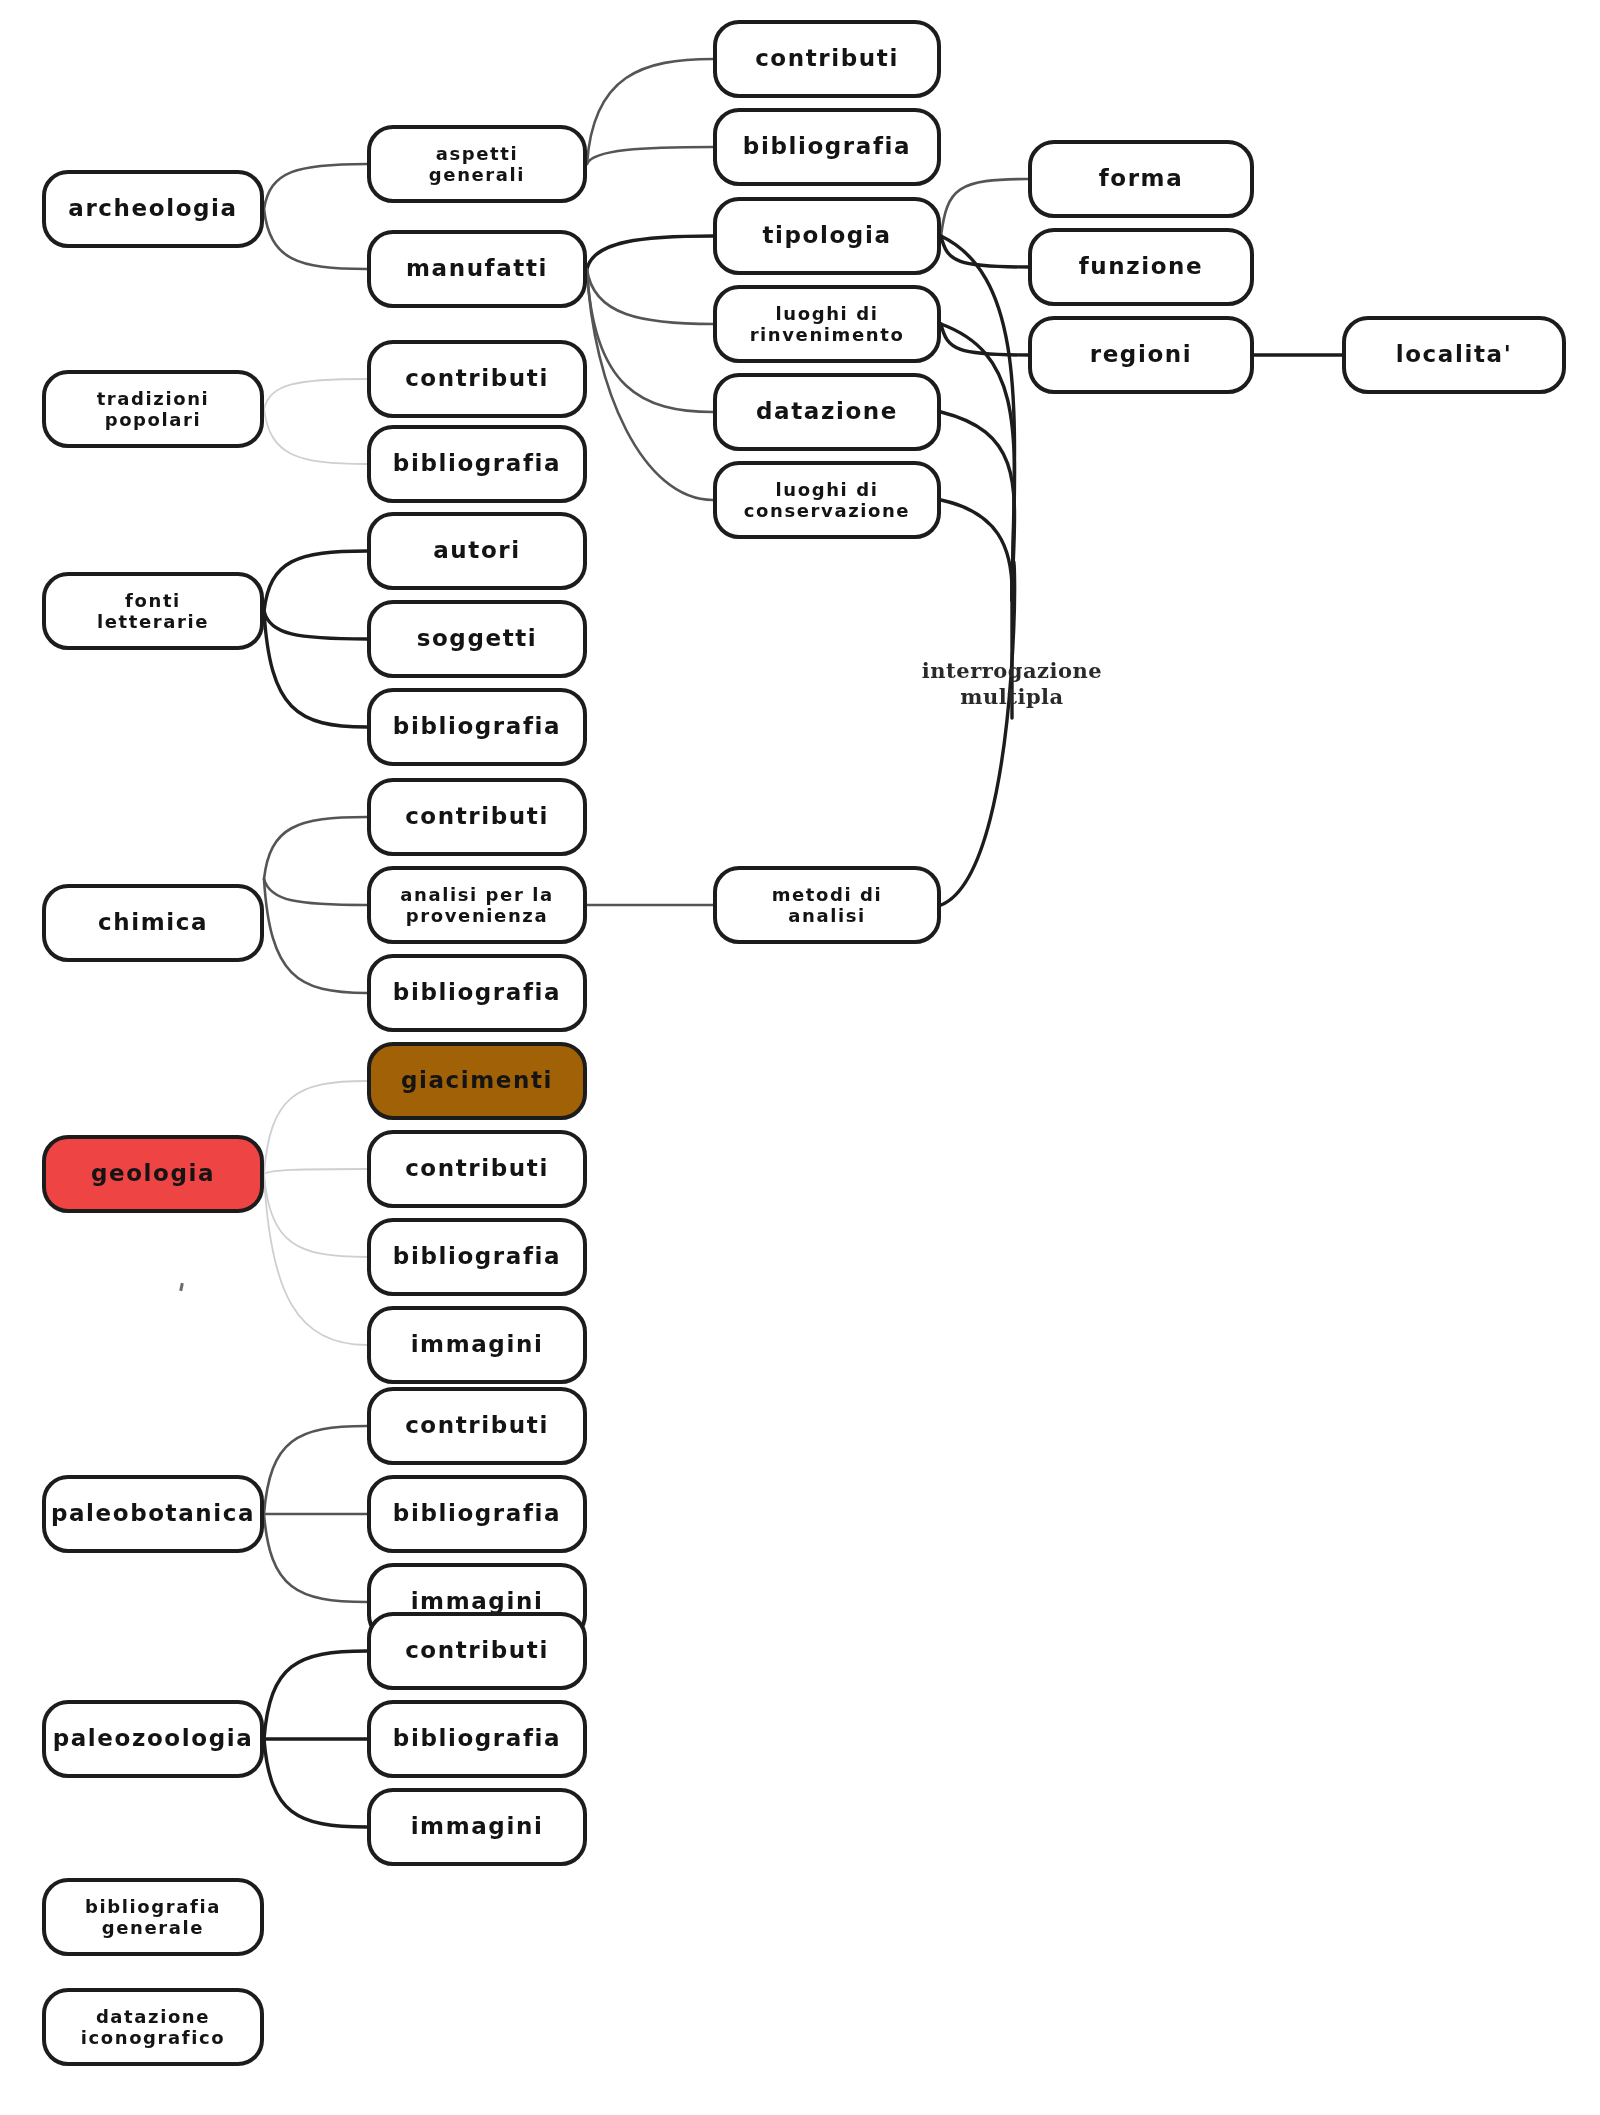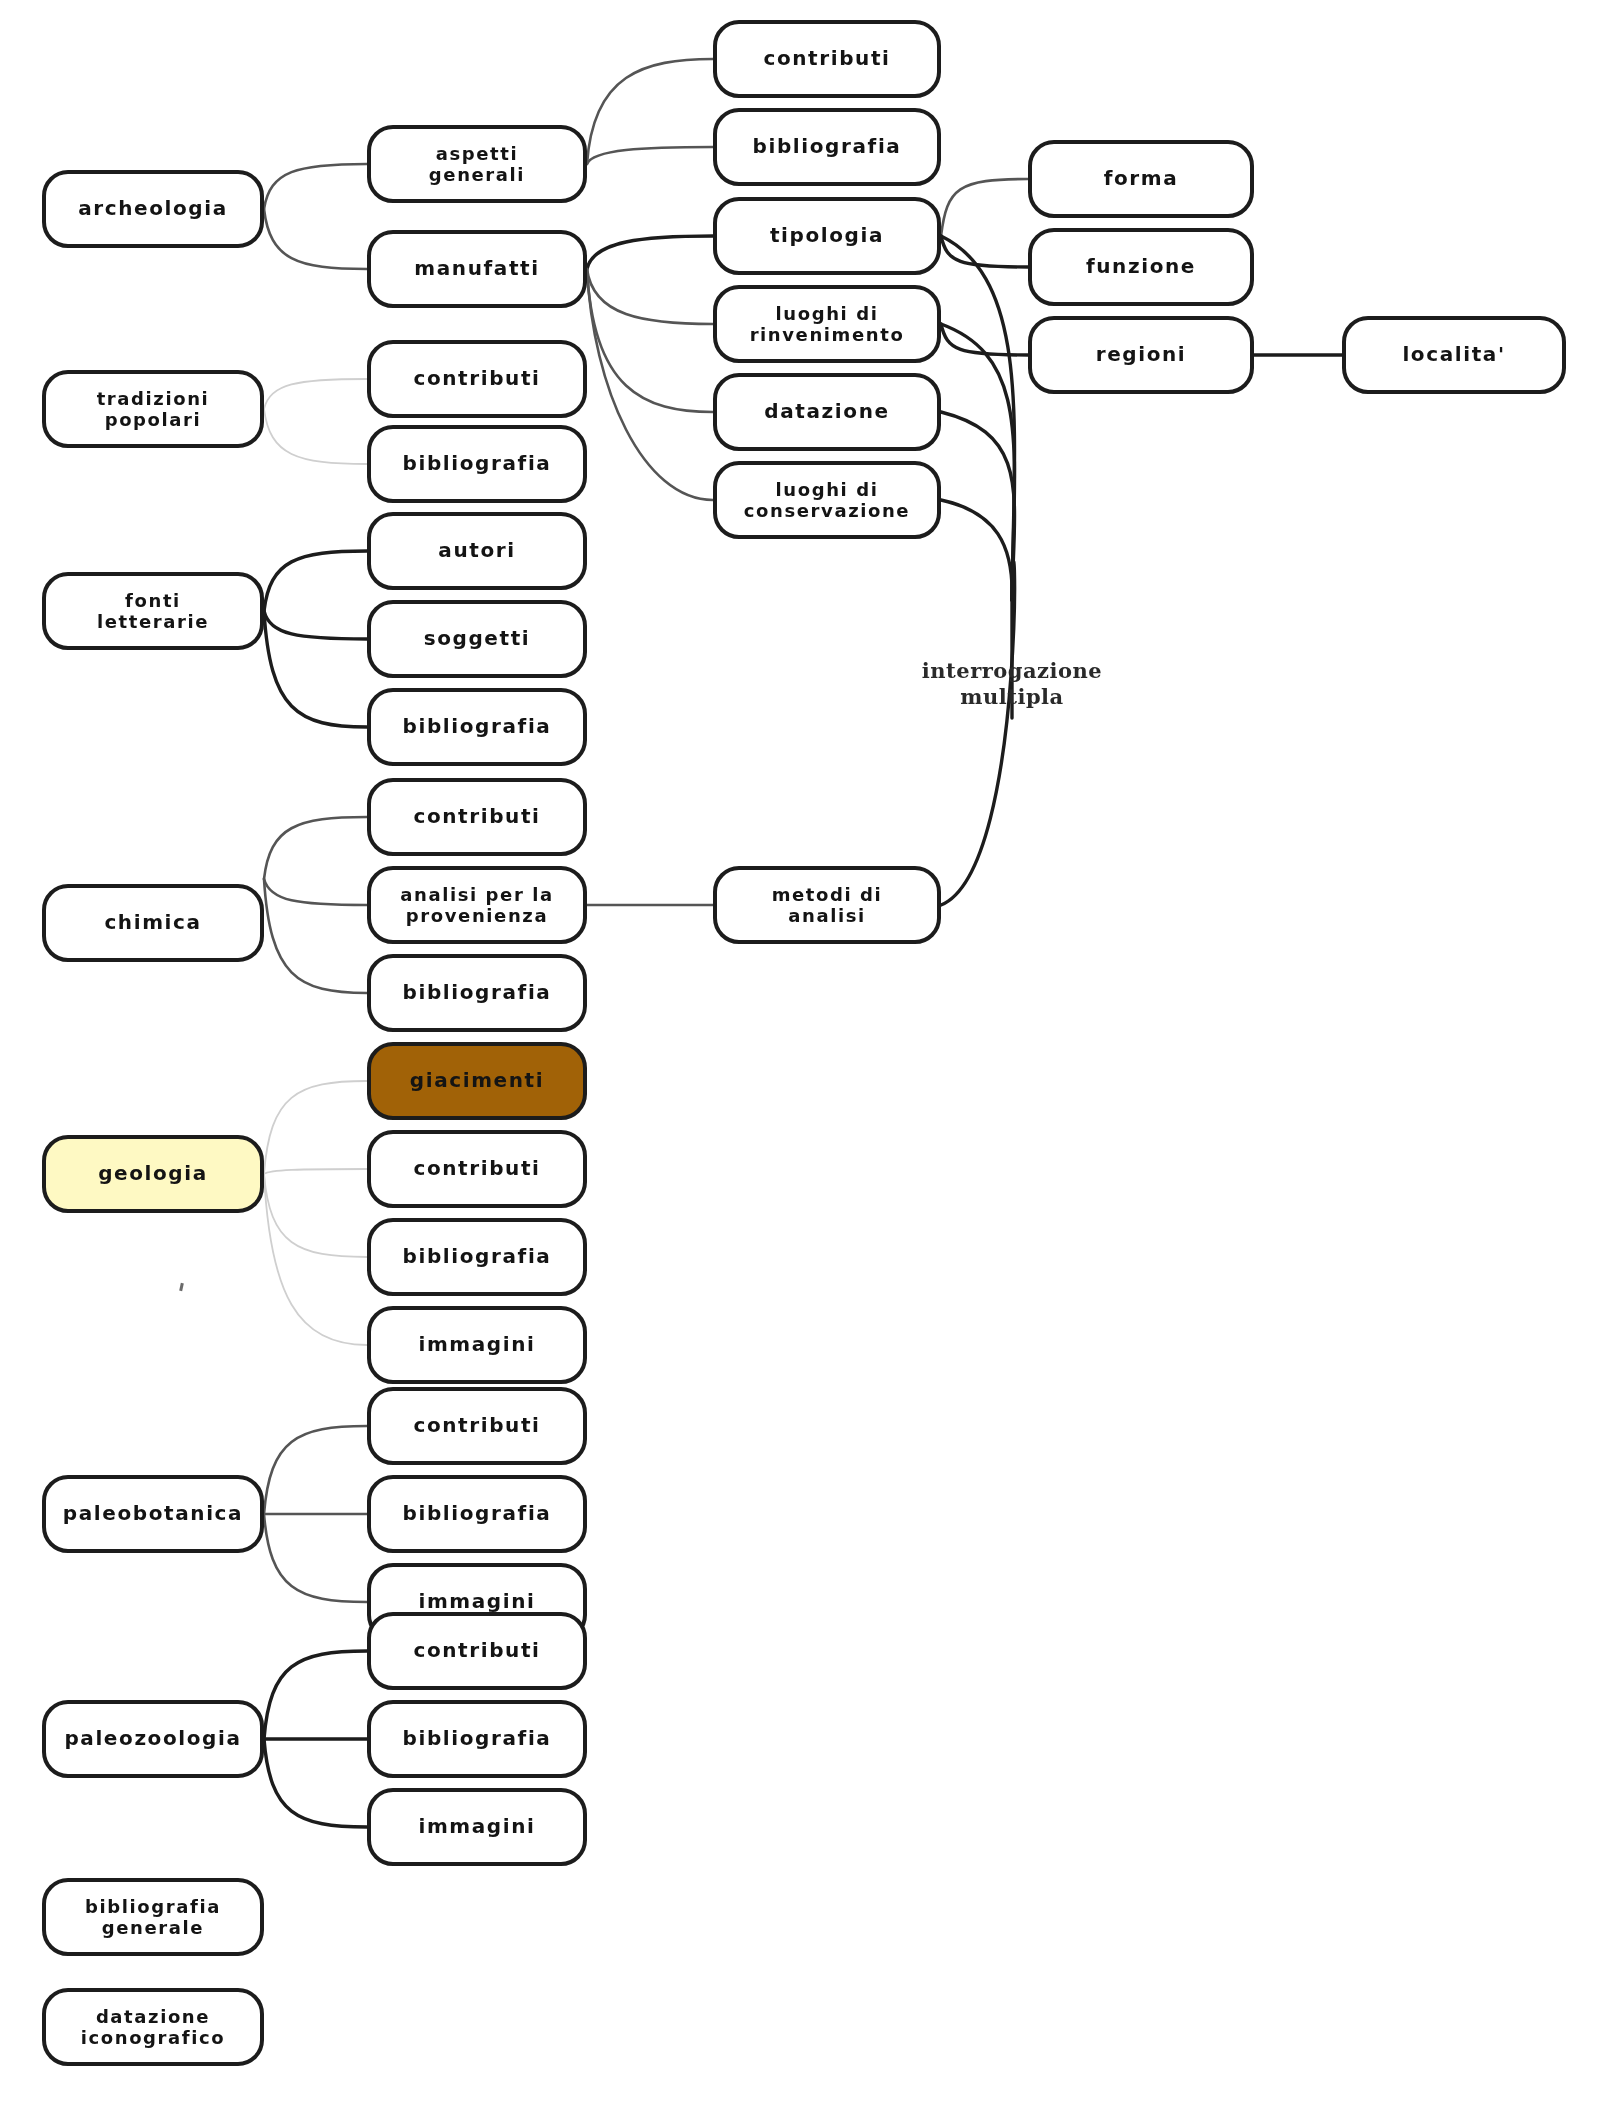--- a/index.html
+++ b/index.html
@@ -12,21 +12,21 @@
     border:4px solid #1c1c1c;
     border-radius:26px;
     background:#ffffff;
     display:flex;
     align-items:center;
     justify-content:center;
     text-align:center;
     color:#141414;
     font-family:"DejaVu Sans",sans-serif;
     font-weight:700;
-    font-size:20px;
+    font-size:23px;
     letter-spacing:1.6px;
     line-height:1.18;
     white-space:pre-line;
   }
   .node.two-line{font-size:18px;}
   .node-label{display:block;padding:0 8px;}
   .annot{
     position:absolute;
     font-family:"DejaVu Serif",serif;
     font-weight:600;
@@ -108,21 +108,21 @@
       <div class="node" style="left: 367px; top: 512px; width: 220px; height: 78px; border-color: rgb(28, 28, 28); background: rgb(255, 255, 255);"><span class="node-label">autori</span></div>
       <div class="node" style="left: 367px; top: 600px; width: 220px; height: 78px; border-color: rgb(28, 28, 28); background: rgb(255, 255, 255);"><span class="node-label">soggetti</span></div>
       <div class="node" style="left: 367px; top: 688px; width: 220px; height: 78px; border-color: rgb(28, 28, 28); background: rgb(255, 255, 255);"><span class="node-label">bibliografia</span></div>
       <div class="node" style="left: 42px; top: 884px; width: 222px; height: 78px; border-color: rgb(28, 28, 28); background: rgb(255, 255, 255);"><span class="node-label">chimica</span></div>
       <div class="node" style="left: 367px; top: 778px; width: 220px; height: 78px; border-color: rgb(28, 28, 28); background: rgb(255, 255, 255);"><span class="node-label">contributi</span></div>
       <div class="node two-line" style="left: 367px; top: 866px; width: 220px; height: 78px; border-color: rgb(28, 28, 28); background: rgb(255, 255, 255);"><span class="node-label">analisi per la
 provenienza</span></div>
       <div class="node" style="left: 367px; top: 954px; width: 220px; height: 78px; border-color: rgb(28, 28, 28); background: rgb(255, 255, 255);"><span class="node-label">bibliografia</span></div>
       <div class="node two-line" style="left: 713px; top: 866px; width: 228px; height: 78px; border-color: rgb(28, 28, 28); background: rgb(255, 255, 255);"><span class="node-label">metodi di
 analisi</span></div>
-      <div class="node" style="left: 42px; top: 1135px; width: 222px; height: 78px; border-color: rgb(28, 28, 28); background: #fef9c3;"><span class="node-label">geologia</span></div>
+      <div class="node" style="left: 42px; top: 1135px; width: 222px; height: 78px; border-color: rgb(28, 28, 28); background: #ef4444;"><span class="node-label">geologia</span></div>
       <div class="node" style="left: 367px; top: 1042px; width: 220px; height: 78px; border-color: rgb(28, 28, 28); background: #a16207;"><span class="node-label">giacimenti</span></div>
       <div class="node" style="left: 367px; top: 1130px; width: 220px; height: 78px; border-color: rgb(28, 28, 28); background: rgb(255, 255, 255);"><span class="node-label">contributi</span></div>
       <div class="node" style="left: 367px; top: 1218px; width: 220px; height: 78px; border-color: rgb(28, 28, 28); background: rgb(255, 255, 255);"><span class="node-label">bibliografia</span></div>
       <div class="node" style="left: 367px; top: 1306px; width: 220px; height: 78px; border-color: rgb(28, 28, 28); background: rgb(255, 255, 255);"><span class="node-label">immagini</span></div>
       <div class="node" style="left: 42px; top: 1475px; width: 222px; height: 78px; border-color: rgb(28, 28, 28); background: rgb(255, 255, 255);"><span class="node-label">paleobotanica</span></div>
       <div class="node" style="left: 367px; top: 1387px; width: 220px; height: 78px; border-color: rgb(28, 28, 28); background: rgb(255, 255, 255);"><span class="node-label">contributi</span></div>
       <div class="node" style="left: 367px; top: 1475px; width: 220px; height: 78px; border-color: rgb(28, 28, 28); background: rgb(255, 255, 255);"><span class="node-label">bibliografia</span></div>
       <div class="node" style="left: 367px; top: 1563px; width: 220px; height: 78px; border-color: rgb(28, 28, 28); background: rgb(255, 255, 255);"><span class="node-label">immagini</span></div>
       <div class="node" style="left: 42px; top: 1700px; width: 222px; height: 78px; border-color: rgb(28, 28, 28); background: rgb(255, 255, 255);"><span class="node-label">paleozoologia</span></div>
       <div class="node" style="left: 367px; top: 1612px; width: 220px; height: 78px; border-color: rgb(28, 28, 28); background: rgb(255, 255, 255);"><span class="node-label">contributi</span></div>

